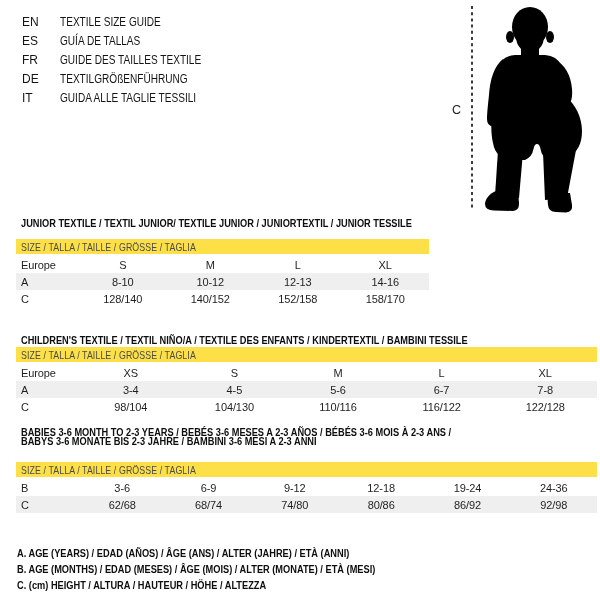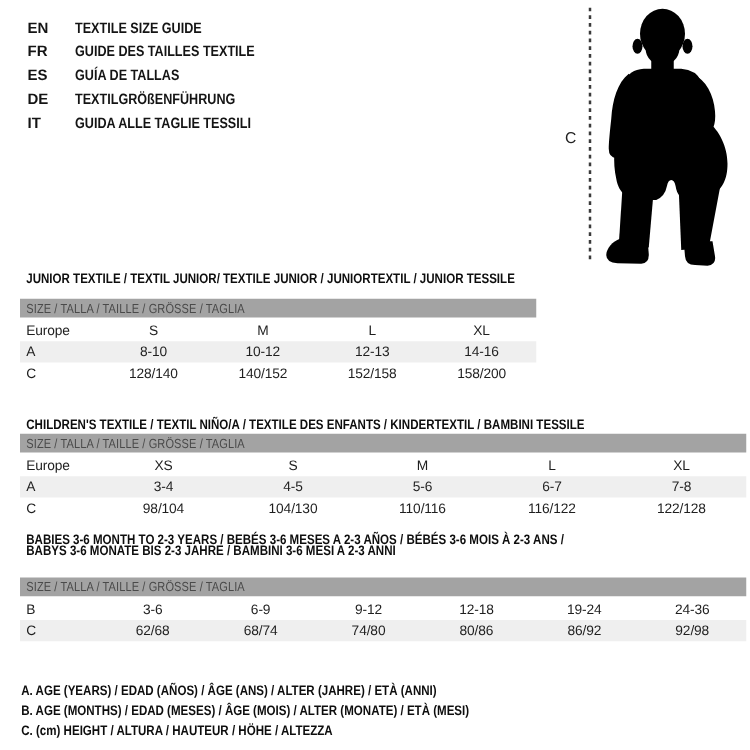--- a/index.html
+++ b/index.html
@@ -5,34 +5,34 @@
   html,body{margin:0;padding:0;}
   body{
     width:600px;height:600px;background:#ffffff;position:relative;overflow:hidden;
     font-family:"Liberation Sans","DejaVu Sans",sans-serif;color:#1a1a1a;
   }
   .abs{position:absolute;}
   .condensed{display:inline-block;transform:scaleX(0.84);transform-origin:0 50%;white-space:nowrap;}
 
   
   .lang-block{left:22px;top:12px;}
-  .lang-row{display:flex;height:19px;align-items:center;font-weight:700;font-size:12px;color:#141414;}
+  .lang-row{display:flex;height:19px;align-items:center;font-weight:400;font-size:12px;color:#141414;}
   .lang-code{width:38px;flex:none;}
 
   
   .c-label{left:452px;top:103px;font-size:12.5px;color:#222;font-weight:400;}
   .measure-line{left:470px;top:6px;}
   .silhouette{left:482px;top:2px;}
 
   
   .tbl-title{font-weight:700;font-size:11px;color:#0d0d0d;white-space:nowrap;}
 
   
   .tbl{left:16px;}
-  .tbl .bar{height:15px;background:#a3a3a3;margin-bottom:2px;display:flex;align-items:center;padding-left:5px;box-sizing:border-box;}
+  .tbl .bar{height:15px;background:#fde047;margin-bottom:2px;display:flex;align-items:center;padding-left:5px;box-sizing:border-box;}
   .tbl .bar span{font-size:10.5px;color:#4a4a4a;letter-spacing:0.1px;}
   .tbl .row{height:17px;display:flex;align-items:center;}
   .tbl .row.shaded{background:#efefef;}
   .tbl .cell{flex:1;text-align:center;font-size:11px;letter-spacing:-0.1px;color:#1f1f1f;}
   .tbl .cell.label{flex:none;width:58px;text-align:left;padding-left:5px;}
 
   .t1{width:413px;}
   .t23{width:581px;}
 
   
@@ -40,26 +40,26 @@
 </style>
 </head>
 <body>
 
 <div class="abs lang-block">
   <div class="lang-row">
     <span class="lang-code">EN</span>
     <span class="condensed">TEXTILE SIZE GUIDE</span>
   </div>
   <div class="lang-row">
+    <span class="lang-code">ES</span>
+    <span class="condensed">GUÍA DE TALLAS</span>
+  </div>
+  <div class="lang-row">
     <span class="lang-code">FR</span>
     <span class="condensed">GUIDE DES TAILLES TEXTILE</span>
-  </div>
-  <div class="lang-row">
-    <span class="lang-code">ES</span>
-    <span class="condensed">GUÍA DE TALLAS</span>
   </div>
   <div class="lang-row">
     <span class="lang-code">DE</span>
     <span class="condensed">TEXTILGRÖßENFÜHRUNG</span>
   </div>
   <div class="lang-row">
     <span class="lang-code">IT</span>
     <span class="condensed">GUIDA ALLE TAGLIE TESSILI</span>
   </div>
 </div>
@@ -107,21 +107,21 @@
       <div class="cell">8-10</div>
       <div class="cell">10-12</div>
       <div class="cell">12-13</div>
       <div class="cell">14-16</div>
     </div>
     <div class="row">
       <div class="cell label">C</div>
       <div class="cell">128/140</div>
       <div class="cell">140/152</div>
       <div class="cell">152/158</div>
-      <div class="cell">158/200</div>
+      <div class="cell">158/170</div>
     </div>
   </div>
 
 <div class="abs tbl-title" style="left:21px;top:334px;">
   <span class="condensed">CHILDREN'S TEXTILE / TEXTIL NIÑO/A / TEXTILE DES ENFANTS / KINDERTEXTIL / BAMBINI TESSILE</span>
 </div>
 <div class="abs tbl t23" style="top:347px;">
     <div class="bar">
       <span class="condensed">SIZE / TALLA / TAILLE / GRÖSSE / TAGLIA</span>
     </div>

